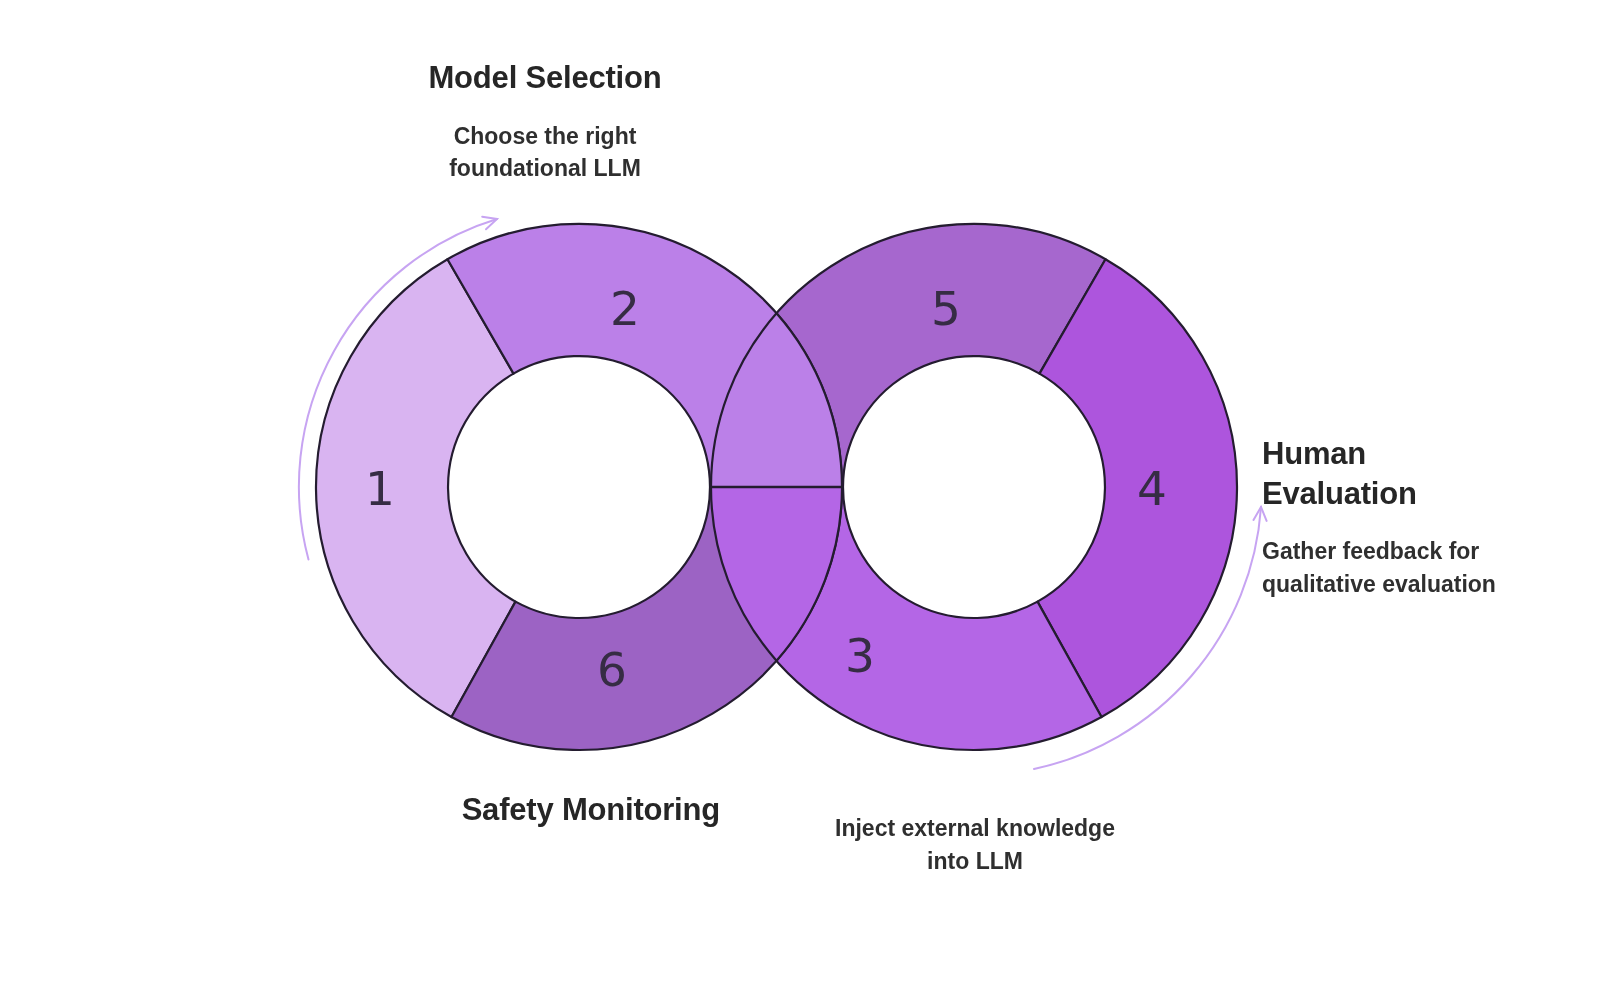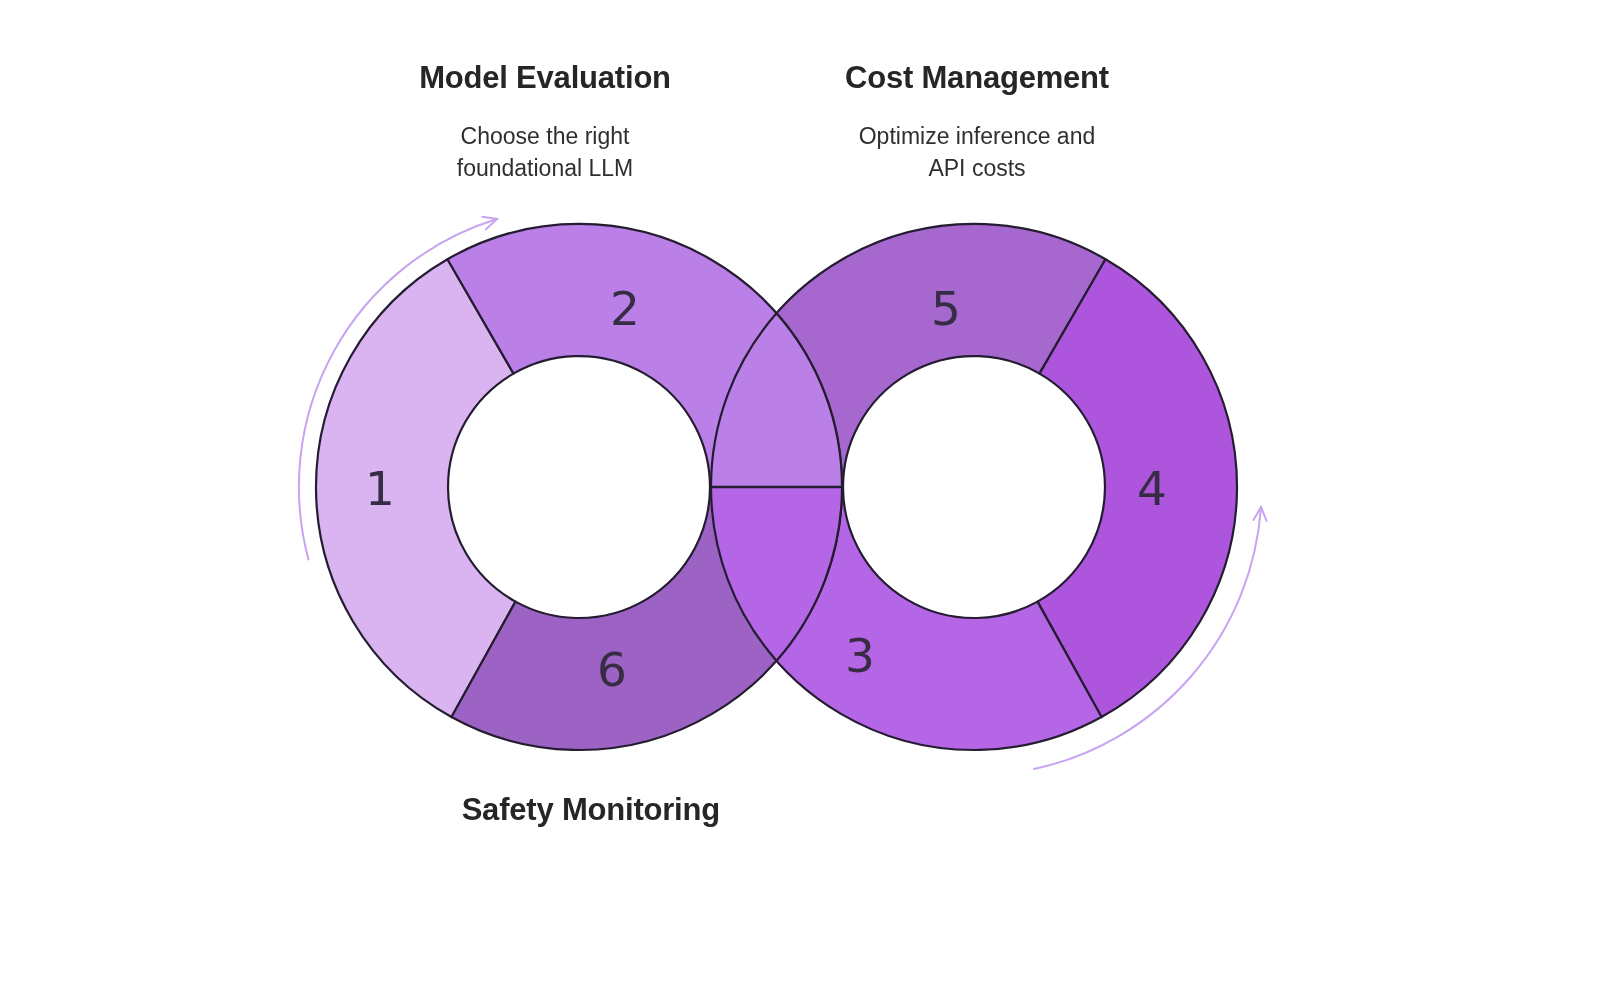--- a/index.html
+++ b/index.html
@@ -24,21 +24,21 @@
   .label{position:absolute;}
   .label-title{
     font-size:31px;
     font-weight:600;
     color:#262626;
     line-height:1.28;
     letter-spacing:-0.2px;
   }
   .label-desc{
     font-size:23px;
-    font-weight:400;
+    font-weight:700;
     color:#2f2f2f;
     line-height:1.42;
     margin-top:22px;
   }
   .pos-model{left:380px;top:58px;width:330px;text-align:center;}
   .pos-model .label-desc{width:230px;margin-left:auto;margin-right:auto;}
   .pos-cost{left:807px;top:58px;width:340px;text-align:center;}
   .pos-cost .label-desc{width:270px;margin-left:auto;margin-right:auto;}
   .pos-prompt{left:22px;top:412px;width:240px;text-align:right;}
   .pos-human{left:1262px;top:434px;width:240px;text-align:left;}
@@ -71,31 +71,32 @@
     <text class="num" x="612" y="686" fill="#362c44">6</text>
     <text class="num" x="860" y="672" fill="#362c44">3</text>
 
     <path class="arrow" d="M308.5,559.5 A280,280 0 0 1 497,219" stroke="#c7a4f2"></path>
     <path class="arrow" d="M486,229.2 L497,219 L482.2,216.7" stroke="#c7a4f2"></path>
     <path class="arrow" d="M1034,769 A288,288 0 0 0 1261,507" stroke="#c7a4f2"></path>
     <path class="arrow" d="M1266.6,520.9 L1261,507 L1253.5,520" stroke="#c7a4f2"></path>
   </svg>
 
   <div class="label pos-model">
-    <div class="label-title">Model Evaluation</div>
+    <div class="label-title">Model Selection</div>
     <div class="label-desc">Choose the right foundational LLM</div>
   </div>
 
-  <div class="label pos-cost">
-    <div class="label-title">Cost Management</div>
-    <div class="label-desc">Optimize inference and API costs</div>
-  </div>
 
 
+  <div class="label pos-human">
+    <div class="label-title">Human Evaluation</div>
+    <div class="label-desc">Gather feedback for qualitative evaluation</div>
+  </div>
 
   <div class="label pos-safety">
     <div class="label-title">Safety Monitoring</div>
   </div>
 
   <div class="label pos-rag">
+    <div class="label-desc">Inject external knowledge into LLM</div>
   </div>
 
 </div>
 
 </body></html>

